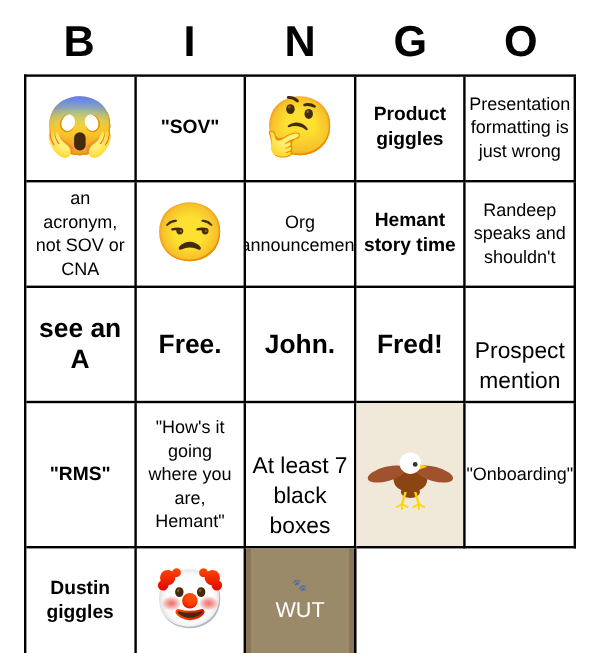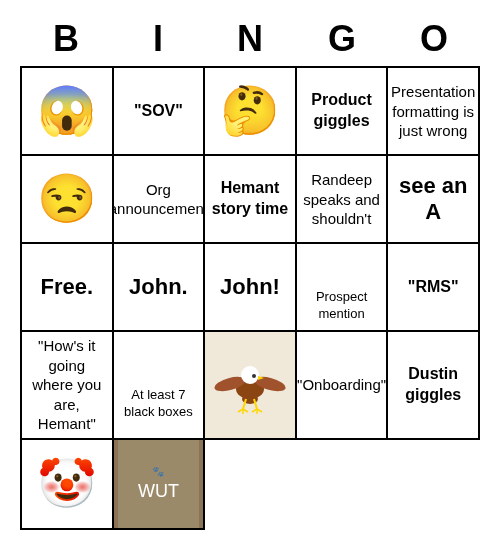--- a/index.html
+++ b/index.html
@@ -63,21 +63,21 @@
     .cell-text-medium {
       font-size: 16px;
       font-weight: bold;
       line-height: 1.3;
     }
     .cell-text-small {
       font-size: 15px;
       line-height: 1.3;
     }
     .cell-text-normal {
-      font-size: 13px;
+      font-size: 19px;
       line-height: 1.3;
       margin-top: 37px;
     }
     
     .eagle-cell {
       background: #f0e8d8;
     }
     
     
     .wut-cell {
@@ -111,20 +111,23 @@
       <span class="cell-emoji">🤔</span>
     </div>
     <div class="bingo-cell">
       <span class="cell-text-medium">Product giggles</span>
     </div>
     <div class="bingo-cell">
       <span class="cell-text-small">Presentation formatting is just wrong</span>
     </div>
 
     <div class="bingo-cell">
+      <span class="cell-text-small">an acronym, not SOV or CNA</span>
+    </div>
+    <div class="bingo-cell">
       <span class="cell-emoji">😒</span>
     </div>
     <div class="bingo-cell">
       <span class="cell-text-small">Org announcement</span>
     </div>
     <div class="bingo-cell">
       <span class="cell-text-medium">Hemant story time</span>
     </div>
     <div class="bingo-cell">
       <span class="cell-text-small">Randeep speaks and shouldn't</span>
@@ -133,21 +136,21 @@
     <div class="bingo-cell">
       <span class="cell-text-large">see an A</span>
     </div>
     <div class="bingo-cell">
       <span class="cell-text-large">Free.</span>
     </div>
     <div class="bingo-cell">
       <span class="cell-text-large">John.</span>
     </div>
     <div class="bingo-cell free">
-      <span class="cell-text-large">John!</span>
+      <span class="cell-text-large">Fred!</span>
     </div>
 
     <div class="bingo-cell">
       <span class="cell-text-normal">Prospect mention</span>
     </div>
     <div class="bingo-cell">
       <span class="cell-text-medium">"RMS"</span>
     </div>
     <div class="bingo-cell">
       <span class="cell-text-small">"How's it going where you are, Hemant"</span>

